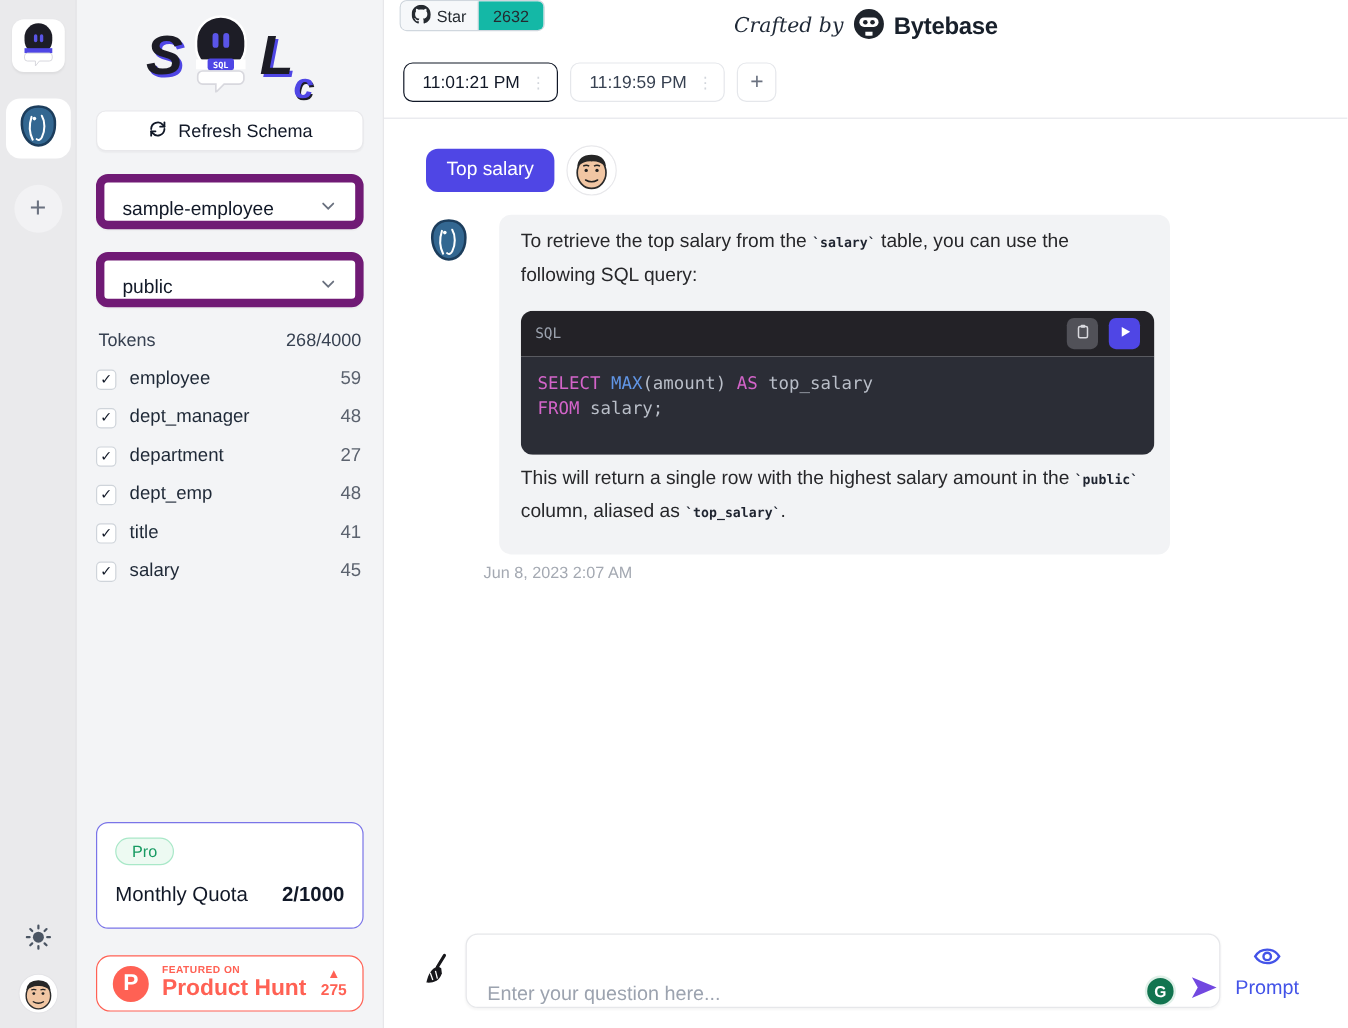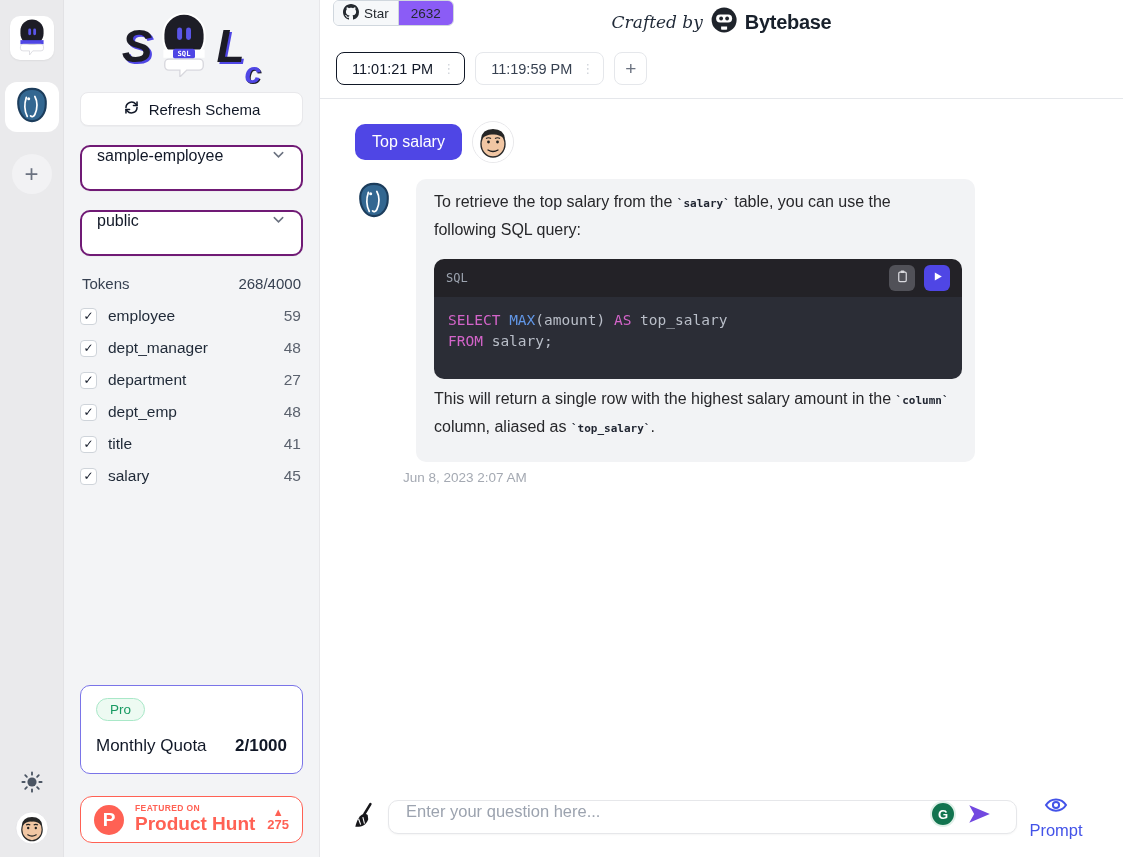--- a/index.html
+++ b/index.html
@@ -29,22 +29,22 @@
   .sidebar { width:256px; background:#f3f4f6; border-right:1px solid #e7e7ea;
           display:flex; flex-direction:column; padding:0 16px; flex-shrink:0; }
   .logo-row { height:92px; display:flex; align-items:center; justify-content:center; gap:4px; }
   .logo-letter { font-size:46px; font-weight:bold; font-style:italic; color:#1c1c26;
           text-shadow:2px 2px 0 #4f46e5; line-height:1; }
   .logo-letter-c { font-size:30px; font-weight:bold; color:#4f46e5; align-self:flex-end;
           margin-left:-4px; margin-bottom:4px; text-shadow:1px 1px 0 #1c1c26; }
   .refresh-btn { height:34px; background:#fff; border:1px solid #e8e8eb; border-radius:8px;
           display:flex; align-items:center; justify-content:center; gap:9px;
           font-size:15px; color:#111827; cursor:pointer; box-shadow:0 1px 1px rgba(0,0,0,.03); }
-  .select { height:46px; background:#fff; border:2px solid #701a75; border-radius:10px;
-          margin-top:19px; display:flex; align-items:flex-start; justify-content:space-between;
+  .select { height:46px; background:#fff; border:7px solid #701a75; border-radius:10px;
+          margin-top:19px; display:flex; align-items:flex-end; justify-content:space-between;
           padding:0 15px; font-size:16px; color:#111827; cursor:pointer;
           box-shadow:0 1px 1px rgba(0,0,0,.03); }
   .tokens-row { display:flex; justify-content:space-between; margin:19px 2px 8px;
           font-size:15px; color:#374151; }
   .table-row { display:flex; align-items:center; height:32px; font-size:15.5px; }
   .checkbox { width:17px; height:17px; background:#fff; border:1px solid #cfd4da;
           border-radius:4px; display:flex; align-items:center; justify-content:center;
           font-size:12px; color:#111827; cursor:pointer; flex-shrink:0; }
   .table-name { margin-left:11px; color:#1f2937; }
   .table-count { margin-left:auto; color:#5b626e; margin-right:2px; }
@@ -68,21 +68,21 @@
   .ph-arrow { font-size:11px; }
   .ph-count { font-size:13px; font-weight:bold; }
 
   
   .main { flex:1; display:flex; flex-direction:column; min-width:0; background:#fff; }
   .main-header { height:44px; display:flex; align-items:flex-start; padding:0 13px; position:relative; flex-shrink:0; }
   .star-btn { display:flex; border:1px solid #d0d7de; border-radius:6px; overflow:hidden;
           height:26px; font-size:13.5px; cursor:pointer; }
   .star-left { display:flex; align-items:center; gap:5px; padding:0 9px; background:#f6f8fa;
           color:#24292f; border-right:1px solid #d0d7de; }
-  .star-count { display:flex; align-items:center; padding:0 12px; background:#8b5cf6; color:#24292f; }
+  .star-count { display:flex; align-items:center; padding:0 12px; background:#14b8a6; color:#24292f; }
   .crafted { position:absolute; left:50%; transform:translateX(-50%); top:0; height:44px;
           display:flex; align-items:center; gap:8px; }
   .crafted-text { font-family:"DejaVu Serif","Liberation Serif",serif; font-style:italic;
           font-size:17px; color:#1f2937; }
   .brand-name { font-size:20px; font-weight:bold; color:#18202b; letter-spacing:-.3px; }
   .tab-bar { display:flex; gap:10px; align-items:center; padding:8px 16px 13px; border-bottom:1px solid #e5e7eb; flex-shrink:0; }
   .tab { display:flex; align-items:center; gap:9px; height:33px; padding:0 9px 0 15px;
           border-radius:8px; background:#fff; font-size:14.5px; cursor:pointer; }
   .tab-active { border:1px solid #111827; color:#111827; }
   .tab-inactive { border:1px solid #e5e7eb; color:#374151; }
@@ -116,22 +116,22 @@
           font-family:"DejaVu Sans Mono","Liberation Mono",monospace; font-size:14.5px; }
   .code-line { line-height:21px; white-space:pre; }
   .seg-kw { color:#d364c9; }
   .seg-fn { color:#6196e6; }
   .seg-pl { color:#b9bec8; }
   .timestamp { color:#a4a9b2; font-size:13.5px; margin:8px 0 0 48px; }
 
   
   .composer { display:flex; align-items:center; padding:0 38px 17px 30px; gap:8px; flex-shrink:0; }
   .broom-btn { background:none; border:none; padding:0 2px; cursor:pointer; display:flex; }
-  .input-wrap { flex:1; height:34px; border:1px solid #e6e7ea; border-radius:10px; background:#fff;
-          display:flex; align-items:flex-start; padding:0 24px 0 15px;
+  .input-wrap { flex:1; height:62px; border:1px solid #e6e7ea; border-radius:10px; background:#fff;
+          display:flex; align-items:flex-end; padding:0 0 0 15px;
           box-shadow:0 1px 2px rgba(0,0,0,.04); }
   .question-input { border:none; outline:none; flex:1; font-size:16.5px; color:#111827;
           font-family:inherit; background:transparent; }
   .question-input::placeholder { color:#9ca3af; }
   .grammarly { width:26px; height:26px; border-radius:50%; background:#11744f; color:#fff;
           border:2px solid #dff0e8; display:flex; align-items:center; justify-content:center;
           font-size:13px; font-weight:bold; cursor:pointer; flex-shrink:0; }
   .send-btn { background:none; border:none; padding:0; margin-left:10px; cursor:pointer; display:flex; }
   .prompt-col { display:flex; flex-direction:column; align-items:center; width:58px;
           cursor:pointer; margin-left:2px; }
@@ -392,21 +392,21 @@
                     </svg>
                 </span>
               </button>
             </span>
           </div>
           <div class="code-body">
               <div class="code-line"><span class="seg-kw">SELECT</span><span class="seg-pl"> </span><span class="seg-fn">MAX</span><span class="seg-pl">(amount) </span><span class="seg-kw">AS</span><span class="seg-pl"> top_salary</span></div>
               <div class="code-line"><span class="seg-kw">FROM</span><span class="seg-pl"> salary;</span></div>
             </div>
         </div>
-        <div><span class="seg-t">This will return a single row with the highest salary amount in the </span><span class="seg-code">`column`</span><span class="seg-t"> column, aliased as </span><span class="seg-code">`top_salary`</span><span class="seg-t">.</span></div>
+        <div><span class="seg-t">This will return a single row with the highest salary amount in the </span><span class="seg-code">`public`</span><span class="seg-t"> column, aliased as </span><span class="seg-code">`top_salary`</span><span class="seg-t">.</span></div>
       </div>
     </div>
 
     <div class="timestamp">Jun 8, 2023 2:07 AM</div>
   </div>
 
   <div class="composer">
     <button class="broom-btn">
       <span>
         <svg width="26" height="28" viewBox="0 0 24 26">

